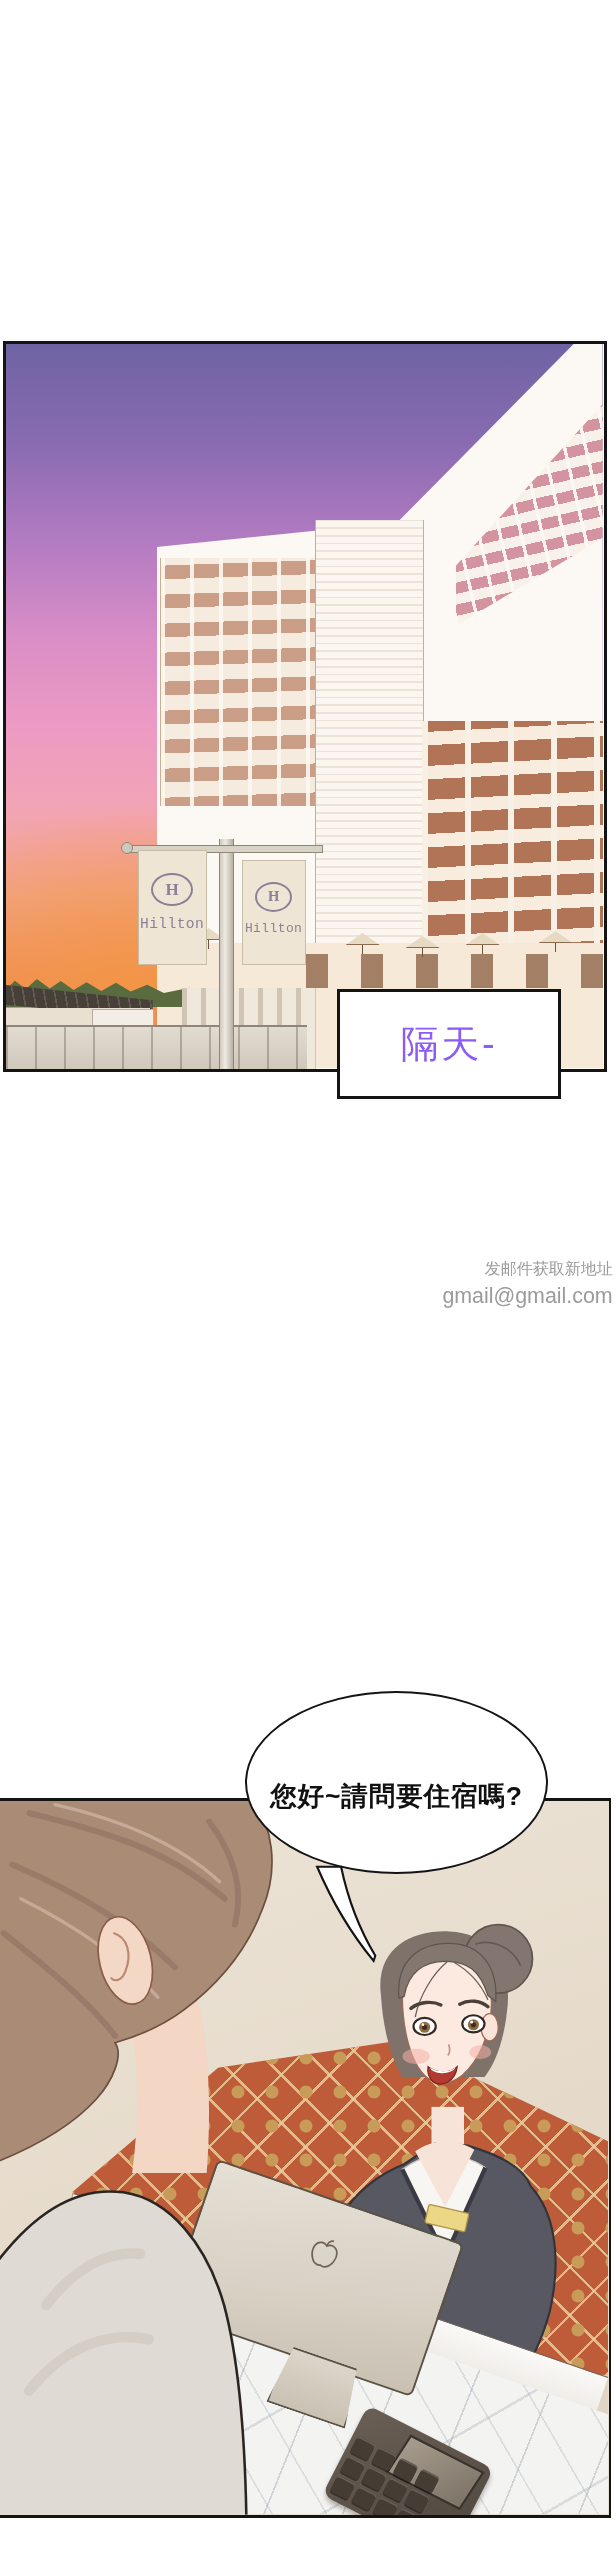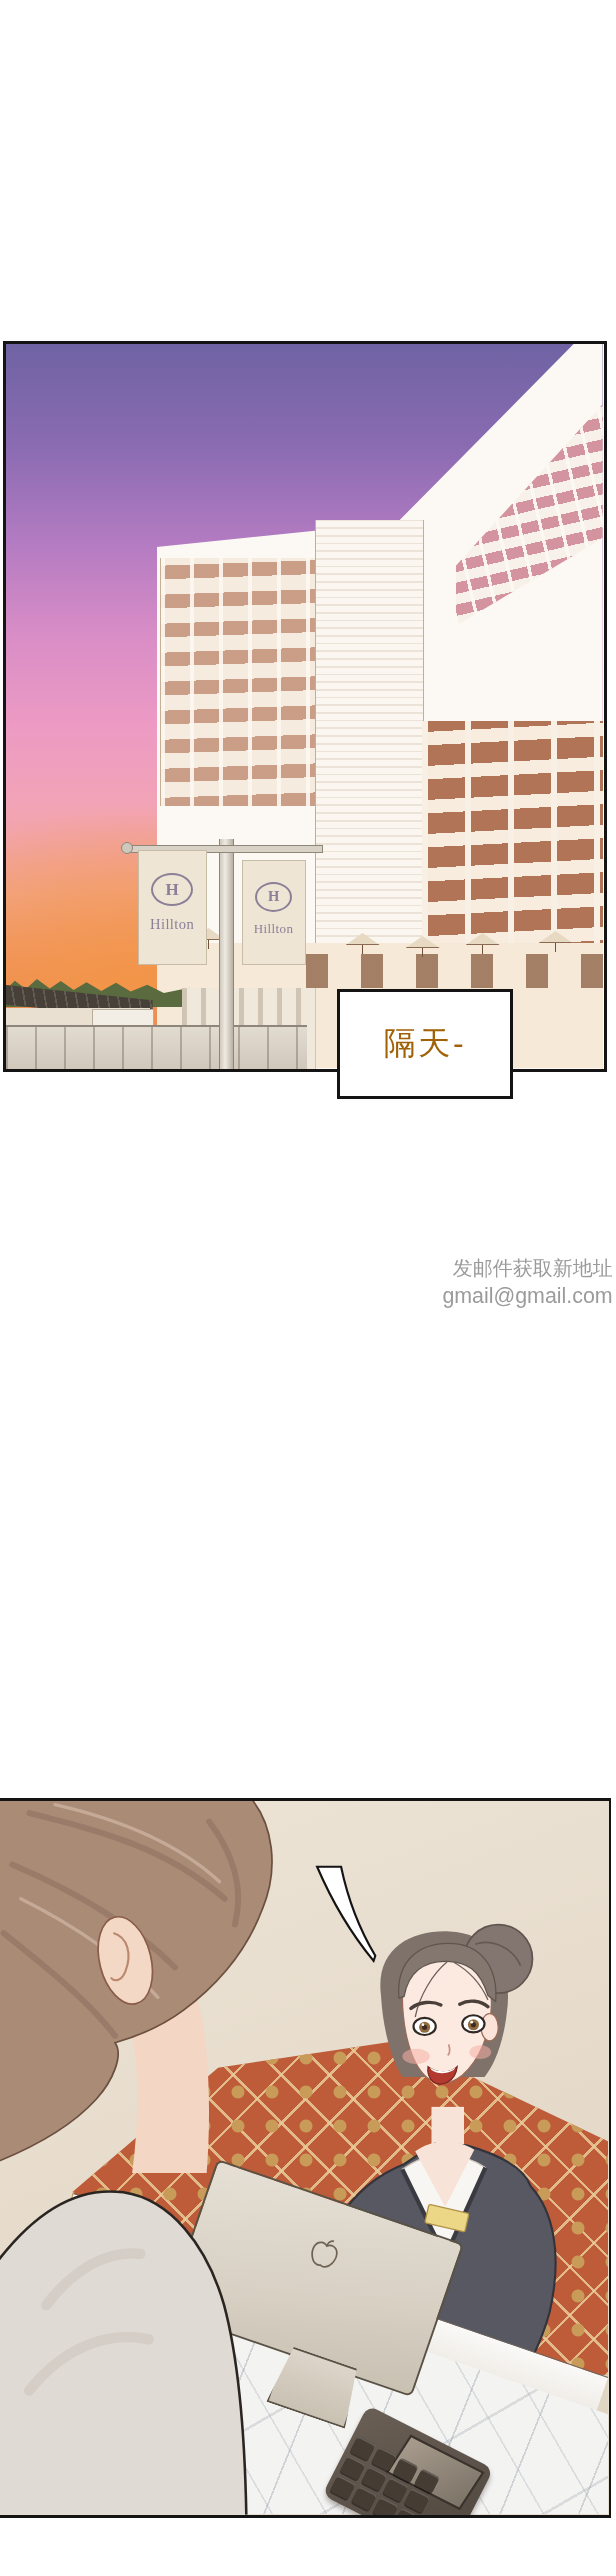--- a/index.html
+++ b/index.html
@@ -51,34 +51,34 @@
        background:repeating-linear-gradient(90deg,rgba(120,110,100,.45) 0 1.7px,rgba(0,0,0,0) 1.7px 29px),
                   linear-gradient(180deg,#E2DBD0,#CFC7BA);}
   #flag-pole{left:213px;top:495px;width:13px;height:230px;border-left:0.9px solid #8F867A;border-right:0.9px solid #8F867A;
        background:linear-gradient(90deg,#CFC8BD,#EFEAE2 40%,#B8B0A4);}
   #crossbar{left:122px;top:501px;width:193px;height:6px;background:#D8D2C6;border:0.9px solid #8F867A;}
   #crossbar-cap{left:115px;top:498px;width:10.3px;height:10.3px;border-radius:50%;background:#CFC8BC;border:0.9px solid #8F867A;}
   .banner{position:absolute;background:#EFE5D4;border:0.9px solid #C9BCA6;color:#8C8098;
        display:flex;flex-direction:column;align-items:center;}
   .banner .logo-oval{border:2.6px solid #8C8098;border-radius:50%;display:flex;align-items:center;
        justify-content:center;font-family:"Liberation Serif","DejaVu Serif",serif;font-weight:700;}
-  .banner .brand{font-family:Liberation Serif, serif;letter-spacing:0.4px;}
+  .banner .brand{font-family:Liberation Mono, monospace;letter-spacing:0.4px;}
   #banner-1{left:132px;top:506px;width:67px;height:113px;}
   #banner-1 .logo-oval{margin-top:22px;width:38px;height:29px;font-size:17px;}
   #banner-1 .brand{margin-top:10.3px;font-size:14.6px;}
   #banner-2{left:236px;top:516px;width:62px;height:103px;}
   #banner-2 .logo-oval{margin-top:20.6px;width:33px;height:26px;font-size:14.6px;border-width:2.1px;}
   #banner-2 .brand{margin-top:9.4px;font-size:13px;}
 
   
-  #caption-box{left:337px;top:989px;width:176px;height:110px;background:#fff;border:3.4px solid #141414;
+  #caption-box{left:337px;top:989px;width:224px;height:110px;background:#fff;border:3.4px solid #141414;
        box-sizing:border-box;display:flex;align-items:center;justify-content:center;z-index:5;
-       font-size:32px;color:#a16207;letter-spacing:2.6px;font-weight:500;}
+       font-size:38px;color:#8b5cf6;letter-spacing:2.6px;font-weight:500;}
   #watermark{right:4.3px;top:1255px;text-align:right;color:#9B9B9B;z-index:2;}
-  #watermark .wm1{font-size:20px;line-height:27px;}
+  #watermark .wm1{font-size:16px;line-height:27px;}
   #watermark .wm2{font-size:21.4px;line-height:29px;}
 
   
   #panel2{left:0;top:1798px;width:611px;height:720px;border-top:3.4px solid #141414;border-bottom:3.4px solid #141414;
        border-right:2.6px solid #141414;box-sizing:border-box;overflow:hidden;background:#E8DECF;}
   #wall{left:0;top:0;width:608px;height:713px;
        background:linear-gradient(160deg,#EDE4D6 0%,#E6DBCB 50%,#DFD3C0 100%);}
   #carpet{left:51px;top:240px;width:557px;height:334px;
        clip-path:polygon(4% 45%,30% 8%,62% 0%,100% 30%,100% 100%,40% 98%,0 70%);
        background-color:#BE5B39;
@@ -260,18 +260,21 @@
       <ellipse cx="152" cy="192" rx="30" ry="52" transform="rotate(-14 152 192)" fill="#F4D8C6" stroke="#8A5C49" stroke-width="2"></ellipse>
       <path d="M138 160 C 155 165 160 185 152 205 C 148 215 140 218 135 212" fill="none" stroke="#B9886F" stroke-width="2.5"></path>
     </svg>
     <svg class="abs" style="left:-5.1px;top:367px;" width="265" height="347" viewBox="0 0 310 405">
       <path d="M2 110 C 40 60 90 20 150 28 C 205 36 248 90 268 160 C 284 220 292 300 294 405 L 0 405 Z" fill="#DFDAD4"></path>
       <path d="M2 110 C 40 60 90 20 150 28 C 205 36 248 90 268 160 C 284 220 292 300 294 405" fill="none" stroke="#2B2522" stroke-width="3"></path>
       <path d="M60 160 C 90 120 130 95 170 100 M 40 260 C 80 210 130 190 180 200" fill="none" stroke="#C9C2B8" stroke-width="12" opacity=".5" stroke-linecap="round"></path>
     </svg>
   </div>
 
+  <div id="speech-bubble" class="abs">
+    <span id="speech-text">您好~請問要住宿嗎?</span>
+  </div>
   <svg id="bubble-tail" class="abs" width="69" height="101" viewBox="0 0 80 118">
     <path d="M8 2 C 26 44 46 78 74 112 L 76 106 C 58 76 44 40 36 2 Z" fill="#ffffff" stroke="#141414" stroke-width="2.5"></path>
   </svg>
 
 </div>
 
 
 </body></html>

